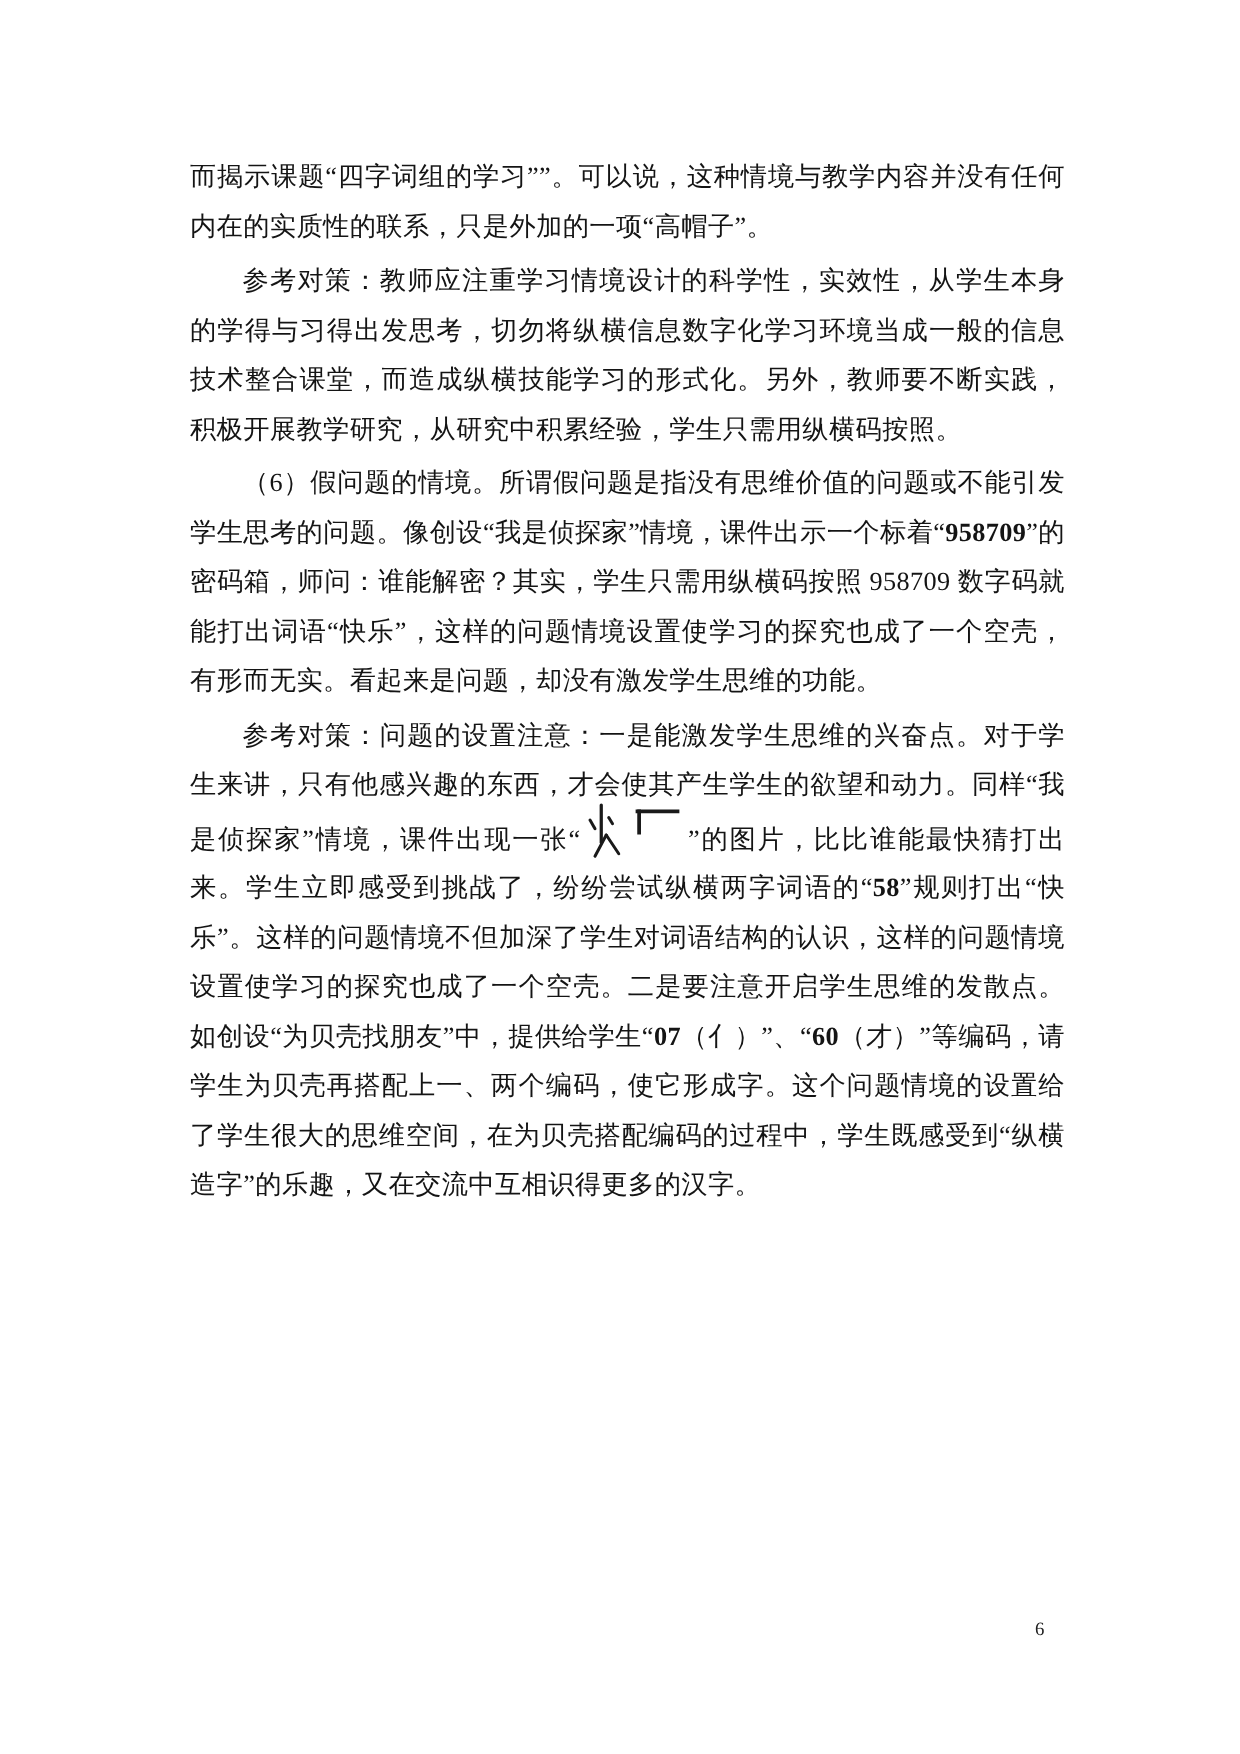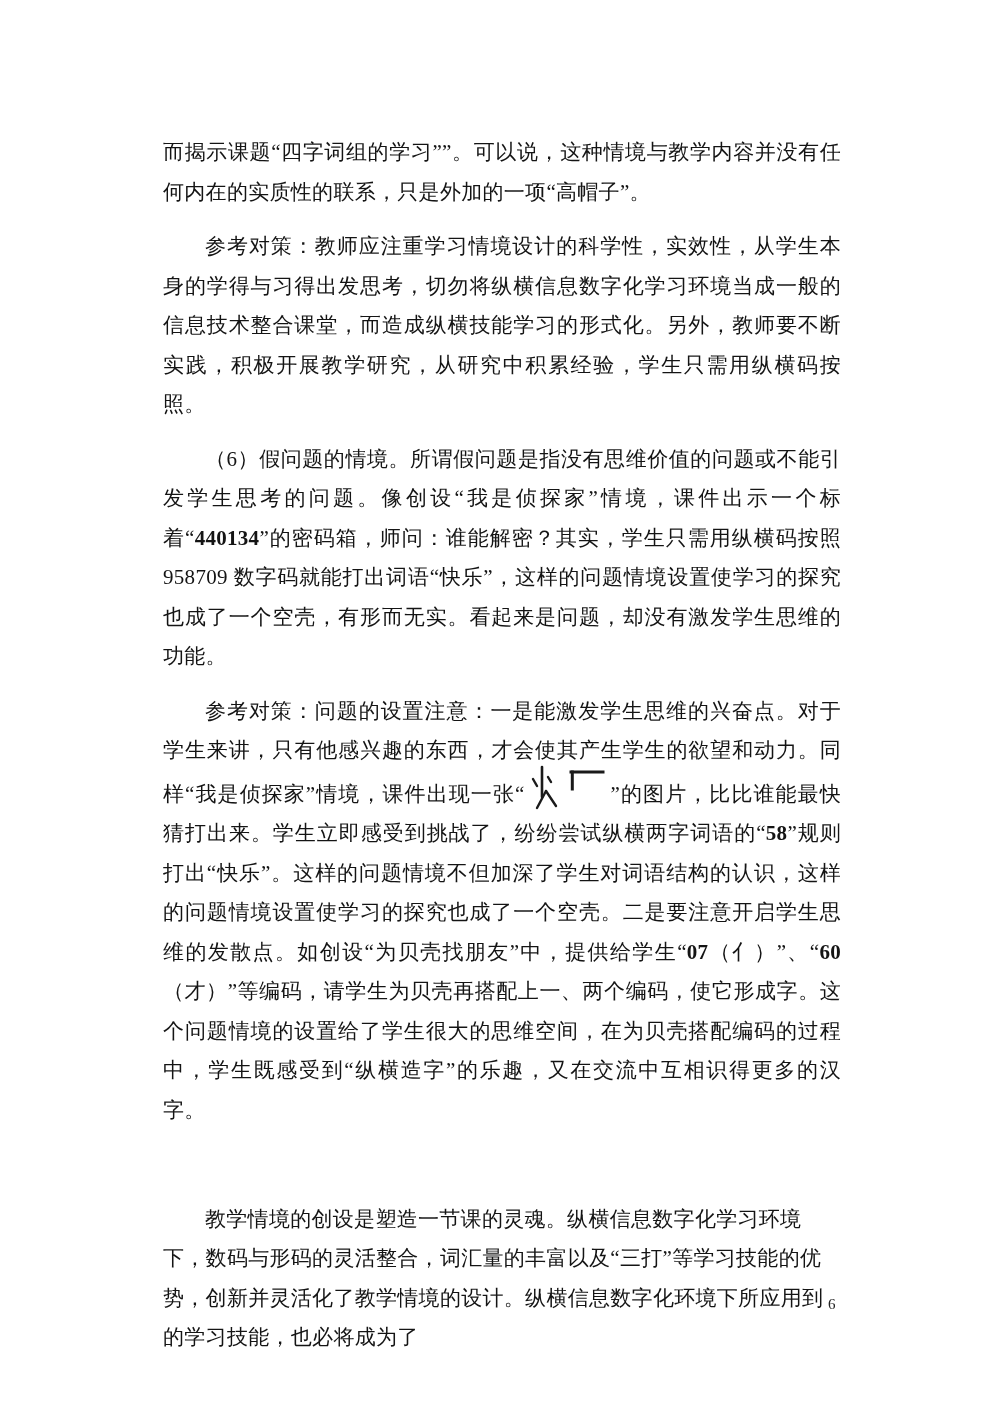--- a/index.html
+++ b/index.html
@@ -16,21 +16,21 @@
     font-family: "Liberation Serif", "DejaVu Serif", serif;
     color: #141414;
   }
   .content {
     position: absolute;
     left: 148px;
     top: 118px;
     width: 708px;
   }
   .content p.para {
-    margin: 15px;
+    margin: 4px;
     padding: 0;
     font-size: 21px;
     line-height: 39.5px;
     text-align: justify;
     letter-spacing: 0.3px;
   }
   .content p.para.last {
     text-align: left;
   }
   .content p.spacer {
@@ -62,30 +62,29 @@
     font-family: "Liberation Serif", "DejaVu Serif", serif;
   }
 </style>
 </head>
 <body>
 
 <div class="page">
   <div class="content">
       <p class="para"><span>而揭示课题“四字词组的学习””。可以说，这种情境与教学内容并没有任何内在的实质性的联系，只是外加的一项“高帽子”。</span></p>
       <p class="para" style="text-indent: 2em;"><span>参考对策：教师应注重学习情境设计的科学性，实效性，从学生本身的学得与习得出发思考，切勿将纵横信息数字化学习环境当成一般的信息技术整合课堂，而造成纵横技能学习的形式化。另外，教师要不断实践，积极开展教学研究，从研究中积累经验，学生只需用纵横码按照。</span></p>
-      <p class="para" style="text-indent: 2em;"><span>（6）假问题的情境。所谓假问题是指没有思维价值的问题或不能引发学生思考的问题。像创设“我是侦探家”情境，课件出示一个标着“</span><span class="num-bold">440134</span><span>”的密码箱，师问：谁能解密？其实，学生只需用纵横码按照 958709 数字码就能打出词语“快乐”，这样的问题情境设置使学习的探究也成了一个空壳，有形而无实。看起来是问题，却没有激发学生思维的功能。</span></p>
+      <p class="para" style="text-indent: 2em;"><span>（6）假问题的情境。所谓假问题是指没有思维价值的问题或不能引发学生思考的问题。像创设“我是侦探家”情境，课件出示一个标着“</span><span class="num-bold">958709</span><span>”的密码箱，师问：谁能解密？其实，学生只需用纵横码按照 958709 数字码就能打出词语“快乐”，这样的问题情境设置使学习的探究也成了一个空壳，有形而无实。看起来是问题，却没有激发学生思维的功能。</span></p>
       <p class="para" style="text-indent: 2em;"><span>参考对策：问题的设置注意：一是能激发学生思维的兴奋点。对于学生来讲，只有他感兴趣的东西，才会使其产生学生的欲望和动力。同样“我是侦探家”情境，课件出现一张“</span><span class="inline-img"><svg viewBox="0 0 86 50" xmlns="http://www.w3.org/2000/svg" aria-hidden="true">
 
     <line x1="17" y1="6" x2="17" y2="36" stroke="#1a1a1a" stroke-width="2.6" stroke-linecap="round"></line>
     <line x1="8" y1="18" x2="12" y2="25" stroke="#1a1a1a" stroke-width="2.4" stroke-linecap="round"></line>
     <line x1="23" y1="16" x2="26" y2="21" stroke="#1a1a1a" stroke-width="2.4" stroke-linecap="round"></line>
 
     <path d="M21 30 L12 47" stroke="#1a1a1a" stroke-width="2.4" fill="none" stroke-linecap="round"></path>
     <path d="M21 30 L31 45" stroke="#1a1a1a" stroke-width="2.4" fill="none" stroke-linecap="round"></path>
 
     <path d="M46 11 L78 11" stroke="#1a1a1a" stroke-width="3" fill="none" stroke-linecap="square"></path>
     <path d="M47.3 11 L47.3 28" stroke="#1a1a1a" stroke-width="3" fill="none" stroke-linecap="square"></path>
   </svg></span><span>”的图片，比比谁能最快猜打出来。学生立即感受到挑战了，纷纷尝试纵横两字词语的“</span><span class="num-bold">58</span><span>”规则打出“快乐”。这样的问题情境不但加深了学生对词语结构的认识，这样的问题情境设置使学习的探究也成了一个空壳。二是要注意开启学生思维的发散点。如创设“为贝壳找朋友”中，提供给学生“</span><span class="num-bold">07</span><span>（亻）”、“</span><span class="num-bold">60</span><span>（才）”等编码，请学生为贝壳再搭配上一、两个编码，使它形成字。这个问题情境的设置给了学生很大的思维空间，在为贝壳搭配编码的过程中，学生既感受到“纵横造字”的乐趣，又在交流中互相识得更多的汉字。</span></p>
       <p class="para spacer"></p>
-      <p class="para last" style="text-indent: 2em;"><span>教学情境的创设是塑造一节课的灵魂。纵横信息数字化学习环境下，数码与形码的灵活整合，词汇量的丰富以及“三打”等学习技能的优势，创新并灵活化了教学情境的设计。纵横信息数字化环境下所应用到的学习技能，也必将成为了</span></p>
     </div>
   <div class="page-number">6</div>
 </div>
 
 </body></html>

